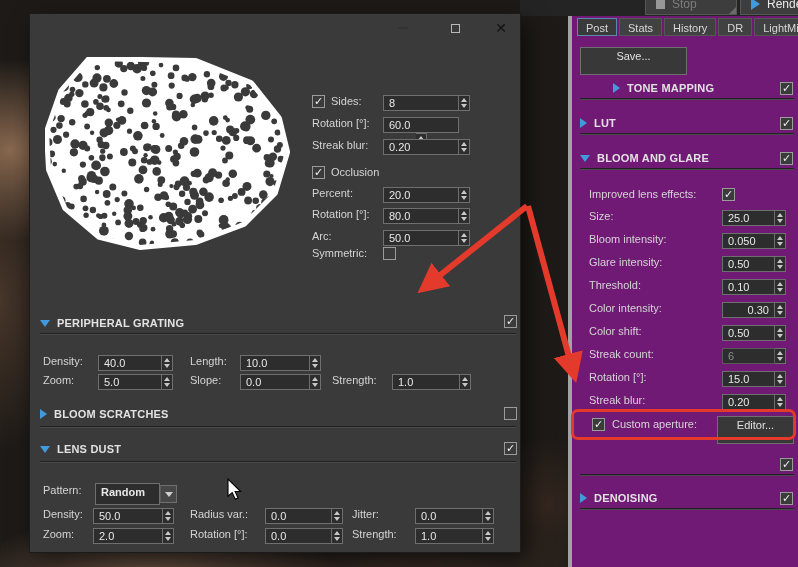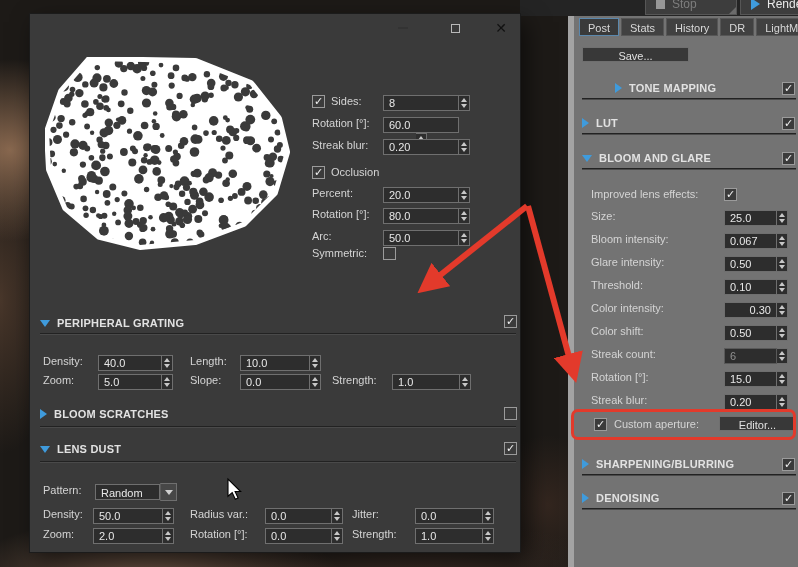--- a/index.html
+++ b/index.html
@@ -59,25 +59,25 @@
     background:radial-gradient(circle at 50% 50%, #d97a4d 0 2px, #6f2413 2px 5px, #c2512f 5px);}
   .dlg-title{margin-left:9px;font-size:12px;color:#111;}
   .wbtn{position:absolute;top:0;height:28px;width:30px;display:flex;align-items:center;justify-content:center;color:#222;}
   .min-bar{width:10px;height:2px;background:#333;}
   .max-box{width:9px;height:9px;border:1.5px solid #b9b9b9;box-sizing:border-box;}
   .close-x{font-size:14px;line-height:14px;color:#111;}
 
   .preview{position:absolute;left:15px;top:43px;width:245px;height:195px;}
 
   
-  .panel{position:absolute;left:568px;top:16px;width:230px;height:551px;background:#737373;border-left:6px solid #a3a3a3;box-sizing:border-box;}
+  .panel{position:absolute;left:568px;top:16px;width:230px;height:551px;background:#701a75;border-left:4px solid #a3a3a3;box-sizing:border-box;}
   .tabs{position:absolute;left:5px;top:2px;display:flex;gap:2px;}
   .tab{height:18px;line-height:18px;padding:0 8px;font-size:11px;color:#d8d8d8;background:#414141;border:1px solid #565656;box-sizing:border-box;}
   .tab.active{border-color:#5b88ad;background:#3a3a3a;}
-  .pbtn{position:absolute;height:15px;box-sizing:border-box;background:#383838;border:1px solid #6f6f6f;color:#e0e0e0;
+  .pbtn{position:absolute;height:28px;box-sizing:border-box;background:#383838;border:1px solid #6f6f6f;color:#e0e0e0;
     font-size:11px;text-align:center;line-height:17px;}
 
   
   .red-box{position:absolute;left:571px;top:409px;width:225px;height:31px;border:3px solid #e33a2b;border-radius:7px;box-sizing:border-box;pointer-events:none;}
   .overlay-svg{position:absolute;left:0;top:0;pointer-events:none;}
 </style>
 </head>
 <body>
 
 <div class="bg-blobs"></div>
@@ -139,21 +139,21 @@
       <span class="spin">
         <i class="up"></i>
         <i class="dn"></i>
       </span>
     </div>
 
   <div class="row" style="left:17px;top:217px;">
       <span class="lbl">Bloom intensity:</span>
     </div>
   <div class="row" style="left:150px;top:217px;">
-      <span class="nbox" style="width:53px;">0.067</span>
+      <span class="nbox" style="width:53px;">0.050</span>
       <span class="spin">
         <i class="up"></i>
         <i class="dn"></i>
       </span>
     </div>
 
   <div class="row" style="left:17px;top:240px;">
       <span class="lbl">Glare intensity:</span>
     </div>
   <div class="row" style="left:150px;top:240px;">
@@ -229,24 +229,20 @@
         <i class="dn"></i>
       </span>
     </div>
 
   <span class="cb on abs" style="left:20px;top:402px;"></span>
   <div class="row" style="left:40px;top:402px;">
       <span class="lbl">Custom aperture:</span>
     </div>
   <div class="pbtn" style="left:145px;top:400px;width:77px;">Editor...</div>
 
-  <div class="sec" style="left:8px;top:442px;">
-    <span class="tri-r"></span>
-    <span>SHARPENING/BLURRING</span>
-  </div>
   <span class="cb on abs" style="left:208px;top:442px;"></span>
   <div class="secline" style="left:8px;top:458px;width:214px;"></div>
 
   <div class="sec" style="left:8px;top:476px;">
     <span class="tri-r"></span>
     <span>DENOISING</span>
   </div>
   <span class="cb on abs" style="left:208px;top:476px;"></span>
   <div class="secline" style="left:8px;top:492px;width:214px;"></div>
 </div>
@@ -810,21 +806,21 @@
     <span class="tri-d"></span>
     <span>LENS DUST</span>
   </div>
   <span class="cb on abs" style="left:474px;top:428px;"></span>
   <div class="secline" style="left:10px;top:447px;width:476px;"></div>
 
   <div class="row" style="left:13px;top:470px;">
       <span class="lbl">Pattern:</span>
     </div>
   <div class="row" style="left:65px;top:469px;">
-    <span class="nbox" style="width:65px;height:16px;line-height:17px;">Random</span>
+    <span class="nbox" style="width:65px;height:22px;line-height:17px;font-weight:bold;">Random</span>
     <span style="width:17px;height:18px;background:#474747;border:1px solid #6f6f6f;border-left:1px solid #5a5a5a;box-sizing:border-box;display:flex;align-items:center;justify-content:center;">
         <i style="display:block;width:0;height:0;border-left:4px solid transparent;border-right:4px solid transparent;border-top:5px solid #cfcfcf;"></i>
       </span>
   </div>
 
   <div class="row" style="left:13px;top:494px;">
       <span class="lbl">Density:</span>
     </div>
   <div class="row" style="left:63px;top:494px;">
       <span class="nbox" style="width:70px;">50.0</span>

